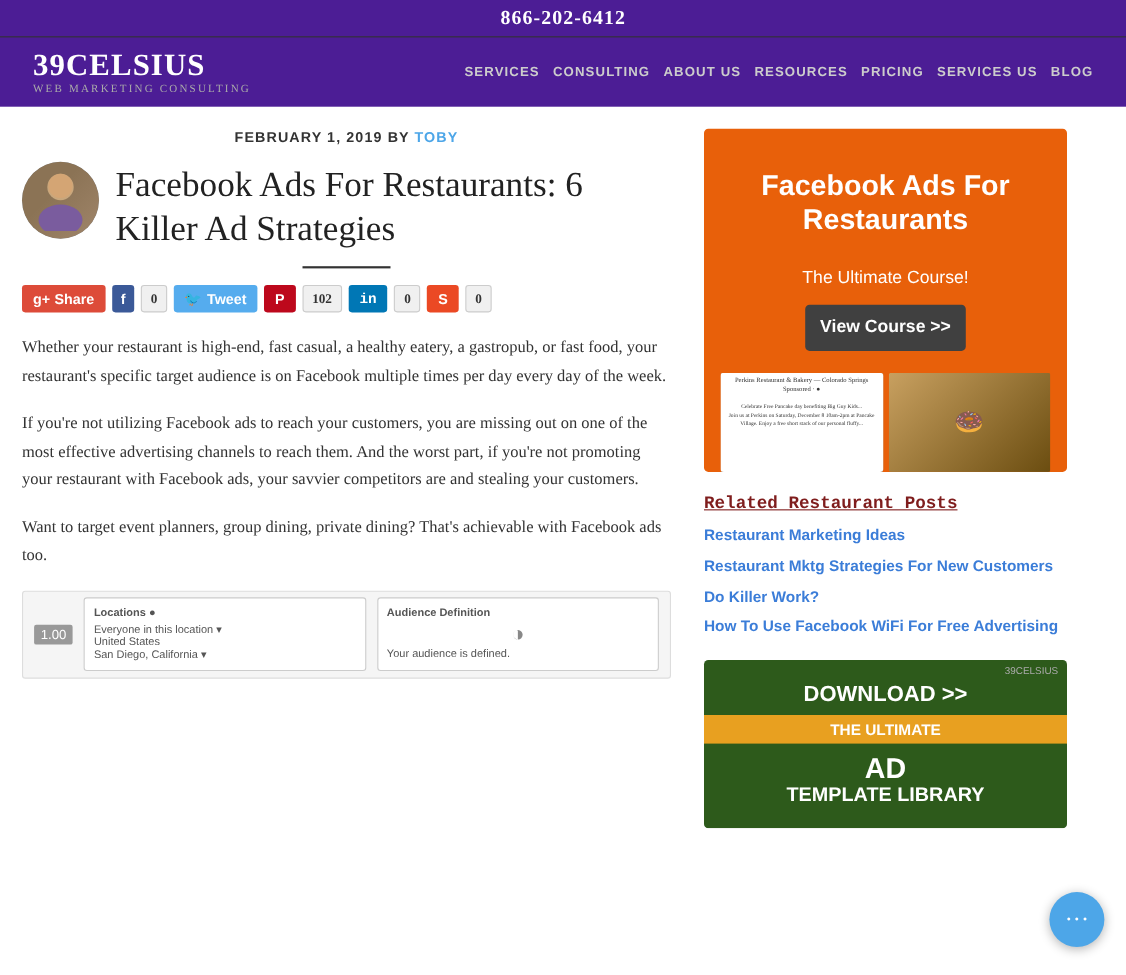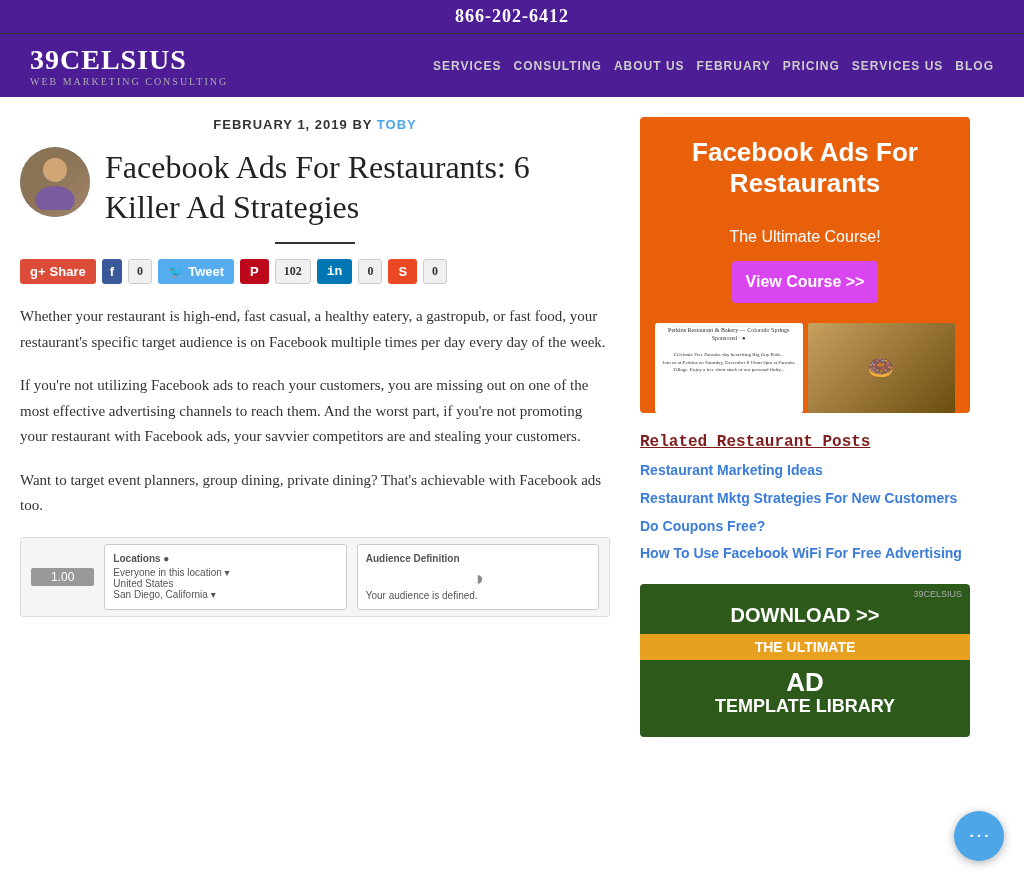--- a/index.html
+++ b/index.html
@@ -188,21 +188,21 @@
     }
     .screenshot-inner {
       display: flex;
       align-items: center;
       gap: 10px;
       width: 100%;
     }
     .screenshot-number {
       background: #999;
       color: #fff;
-      padding: 2px 20px;
+      padding: 2px 6px;
       font-size: 12px;
       border-radius: 2px;
       font-family: Arial, sans-serif;
     }
     .screenshot-form-mock {
       display: flex;
       gap: 10px;
       flex: 1;
     }
     .form-mock-section {
@@ -231,30 +231,31 @@
       margin-bottom: 20px;
       overflow: hidden;
     }
     .ad-banner-top h2 {
       color: #fff;
       font-size: 26px;
       font-weight: 900;
       line-height: 1.2;
       font-family: Arial, sans-serif;
       margin-bottom: 6px;
+      margin-top: 16px;
     }
     .ad-banner-top .subtitle {
       color: #fff;
       font-size: 16px;
       font-family: Arial, sans-serif;
       margin-bottom: 15px;
       margin-top: 29px;
     }
     .view-course-btn {
-      background: #d946ef;
+      background: #404040;
       color: #fff;
       border: none;
       padding: 12px 14px;
       font-size: 16px;
       font-weight: bold;
       border-radius: 4px;
       cursor: pointer;
       font-family: Arial, sans-serif;
       margin-bottom: 15px;
       display: inline-block;
@@ -409,21 +410,21 @@
   </div>
   <nav class="header-nav">
     <div class="logo-area">
       <span class="logo-main">39CELSIUS</span>
       <span class="logo-sub">WEB MARKETING CONSULTING</span>
     </div>
     <ul class="nav-links" id="nav-list">
     <li><a href="#">SERVICES</a></li>
         <li><a href="#">CONSULTING</a></li>
         <li><a href="#">ABOUT US</a></li>
-        <li><a href="#">FEBRUARY</a></li>
+        <li><a href="#">RESOURCES</a></li>
         <li><a href="#">PRICING</a></li>
         <li><a href="#">SERVICES US</a></li>
         <li><a href="#">BLOG</a></li>
       </ul>
   </nav>
 </header>
 
 <div class="main-container">
 
   <article class="article-area">
@@ -526,21 +527,21 @@
           </div>
         </div>
       </div>
     </div>
 
     <div class="related-section">
       <div class="related-title">Related Restaurant Posts</div>
       <ul class="related-links" id="related-links-ul">
       <li><a href="#">Restaurant Marketing Ideas</a></li>
           <li><a href="#">Restaurant Mktg Strategies For New Customers</a></li>
-          <li><a href="#">Do Coupons Free?</a></li>
+          <li><a href="#">Do Killer Work?</a></li>
           <li><a href="#">How To Use Facebook WiFi For Free Advertising</a></li>
         </ul>
     </div>
 
     <div class="ad-banner-bottom">
       <div class="ad-bottom-logo">39CELSIUS</div>
       <div class="ad-bottom-download download-line">DOWNLOAD &gt;&gt;</div>
       <div class="ad-bottom-ribbon">THE ULTIMATE</div>
       <div class="ad-bottom-subtitle">AD</div>
       <div class="ad-bottom-last">TEMPLATE LIBRARY</div>

